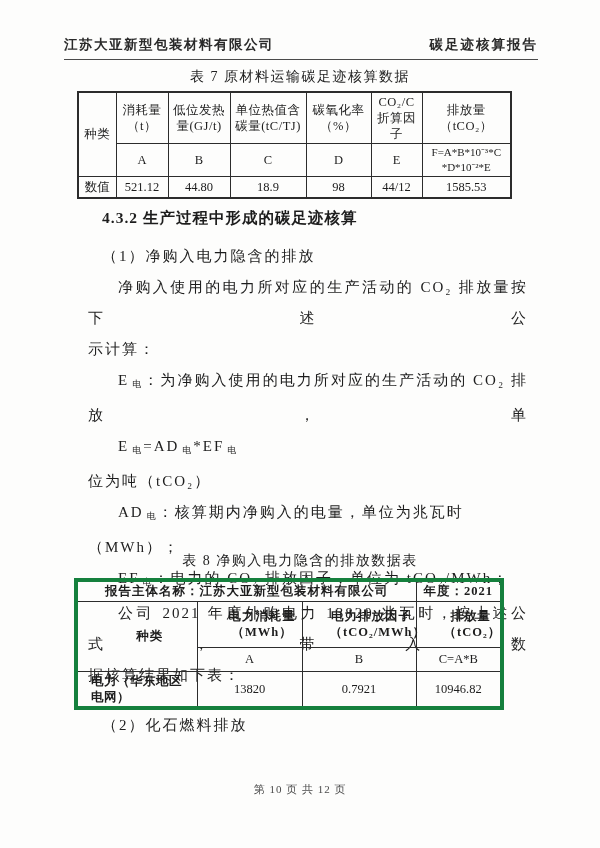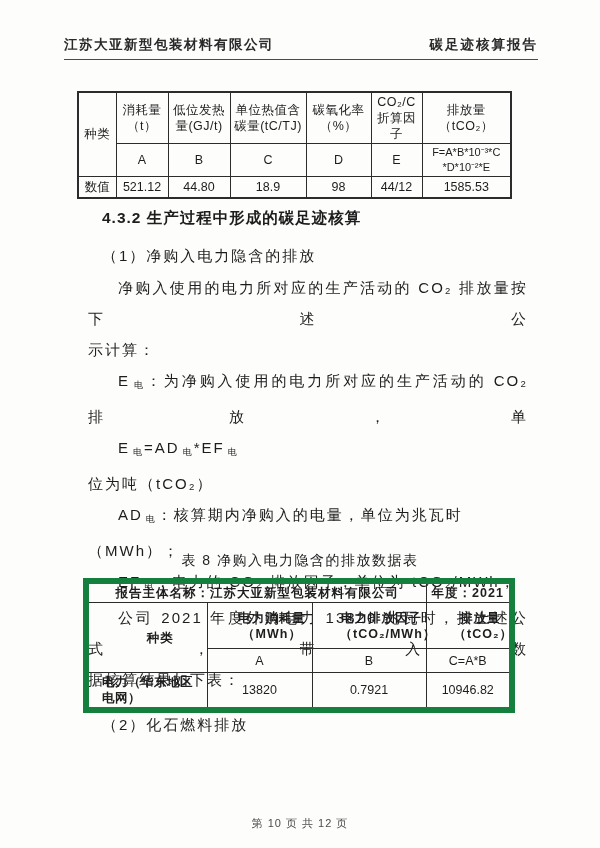--- a/index.html
+++ b/index.html
@@ -1,20 +1,20 @@
 <!DOCTYPE html>
 <html><head>
 <meta charset="utf-8">
 <style>
   * { margin:0; padding:0; box-sizing:border-box; }
   html,body { background:#e8e8e8; }
   .page {
     position:relative; width:600px; height:848px; margin:0 auto;
     background:#fdfdfc; color:#1d1d1d; overflow:hidden;
-    font-family:Liberation Sans, sans-serif;
+    font-family:Liberation Serif, serif;
   }
   
   .hdr {
     position:absolute; top:34px; left:64px; right:62px; height:26px;
     border-bottom:1.5px solid #4a4a4a;
     display:flex; justify-content:space-between; align-items:flex-end;
     padding-bottom:5px; font-size:13.5px; font-weight:bold; color:#2a2a2a;
   }
   .hdr .co { letter-spacing:1.5px; }
   .hdr .rp { letter-spacing:2px; }
@@ -27,51 +27,52 @@
   
   table { position:absolute; border-collapse:collapse; table-layout:fixed;
           background:transparent; }
   td { border:1px solid #2c2c2c; text-align:center; vertical-align:middle;
        font-size:12.5px; padding:1px 2px; color:#1d1d1d; line-height:1.28; }
   .t7 { top:91px; left:77px; width:433px; border:2px solid #2c2c2c; }
   .t7 .r1 td { height:46px; letter-spacing:0.5px; }
   .t7 .r2 td { height:32px; }
   .t7 .r3 td { height:22px; }
   .t7 .fml { font-size:11px; line-height:1.35; letter-spacing:0; }
-  .t8 { top:578px; left:83px; width:426px; border:6px solid #15803d; }
+  .t8 { top:578px; left:74px; width:426px; border:4px solid #15803d; }
   .t8 .r1 td { height:21px; font-weight:bold; letter-spacing:1px; }
   .t8 .r2 td { height:46px; font-weight:bold; letter-spacing:1px;padding-left:27px; }
   .t8 .r3 td { height:24px; font-weight:normal; }
   .t8 .r4 td { height:30px; }
   .t8 .lbl { text-align:left; padding-left:13px; font-weight:bold; letter-spacing:0.5px; }
   
   .content { position:absolute; top:204px; left:72px; width:456px;
              font-size:15px; letter-spacing:2px; }
   .heading { font-size:15.5px; font-weight:bold; line-height:28px;
              text-indent:30px; letter-spacing:1px; margin-bottom:11px; }
   .item { line-height:26px; text-indent:30px; margin-bottom:3px; }
   .ln { line-height:31px; min-height:31px;margin-left:16px; }
   .ind { text-indent:30px; }
   .j { text-align:justify; text-align-last:justify; }
   .dsub { font-size:9px; vertical-align:-2px; margin:0 2px 0 3px; letter-spacing:0; }
   .item2 { position:absolute; top:716px; left:72px; font-size:15px;
            letter-spacing:2px; text-indent:30px; }
   .footer { position:absolute; top:782px; left:0; right:0; text-align:center;
-            font-size:11px; color:#4b4b4b; letter-spacing:1px;margin-top:34px; }
+            font-size:11px; color:#4b4b4b; letter-spacing:1px; }
 </style>
 </head>
 <body>
 
 <div class="page">
 
   <div class="hdr">
     <span class="co">江苏大亚新型包装材料有限公司</span>
     <span class="rp">碳足迹核算报告</span>
   </div>
 
+  <div class="tcap cap7">表 7 原材料运输碳足迹核算数据</div>
 
   <table class="t7">
     <colgroup>
       <col style="width:38px">
         <col style="width:52px">
         <col style="width:62px">
       <col style="width:76px">
         <col style="width:65px">
         <col style="width:51px">
         <col style="width:89px">

